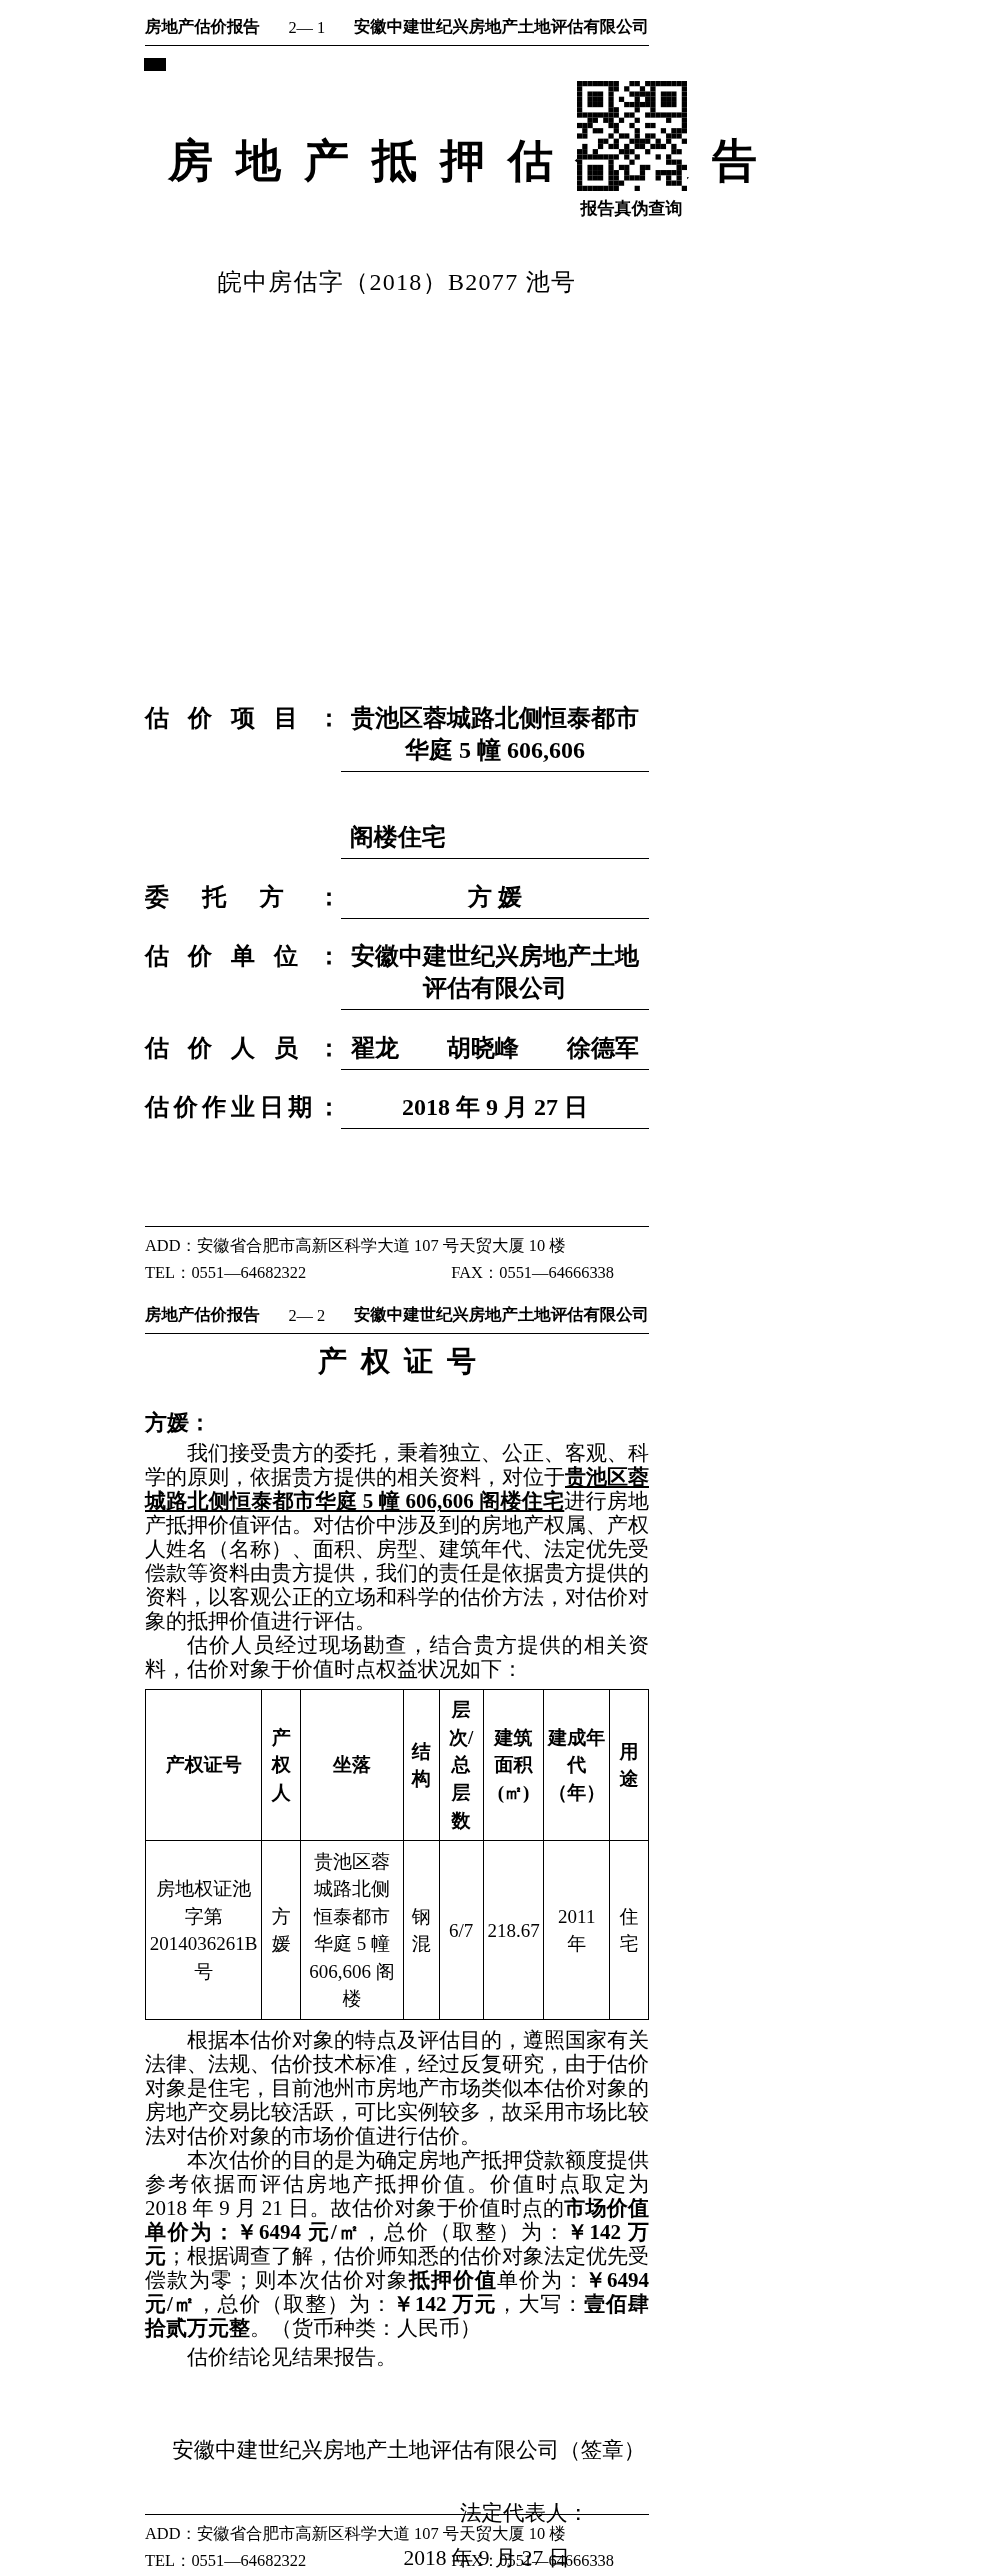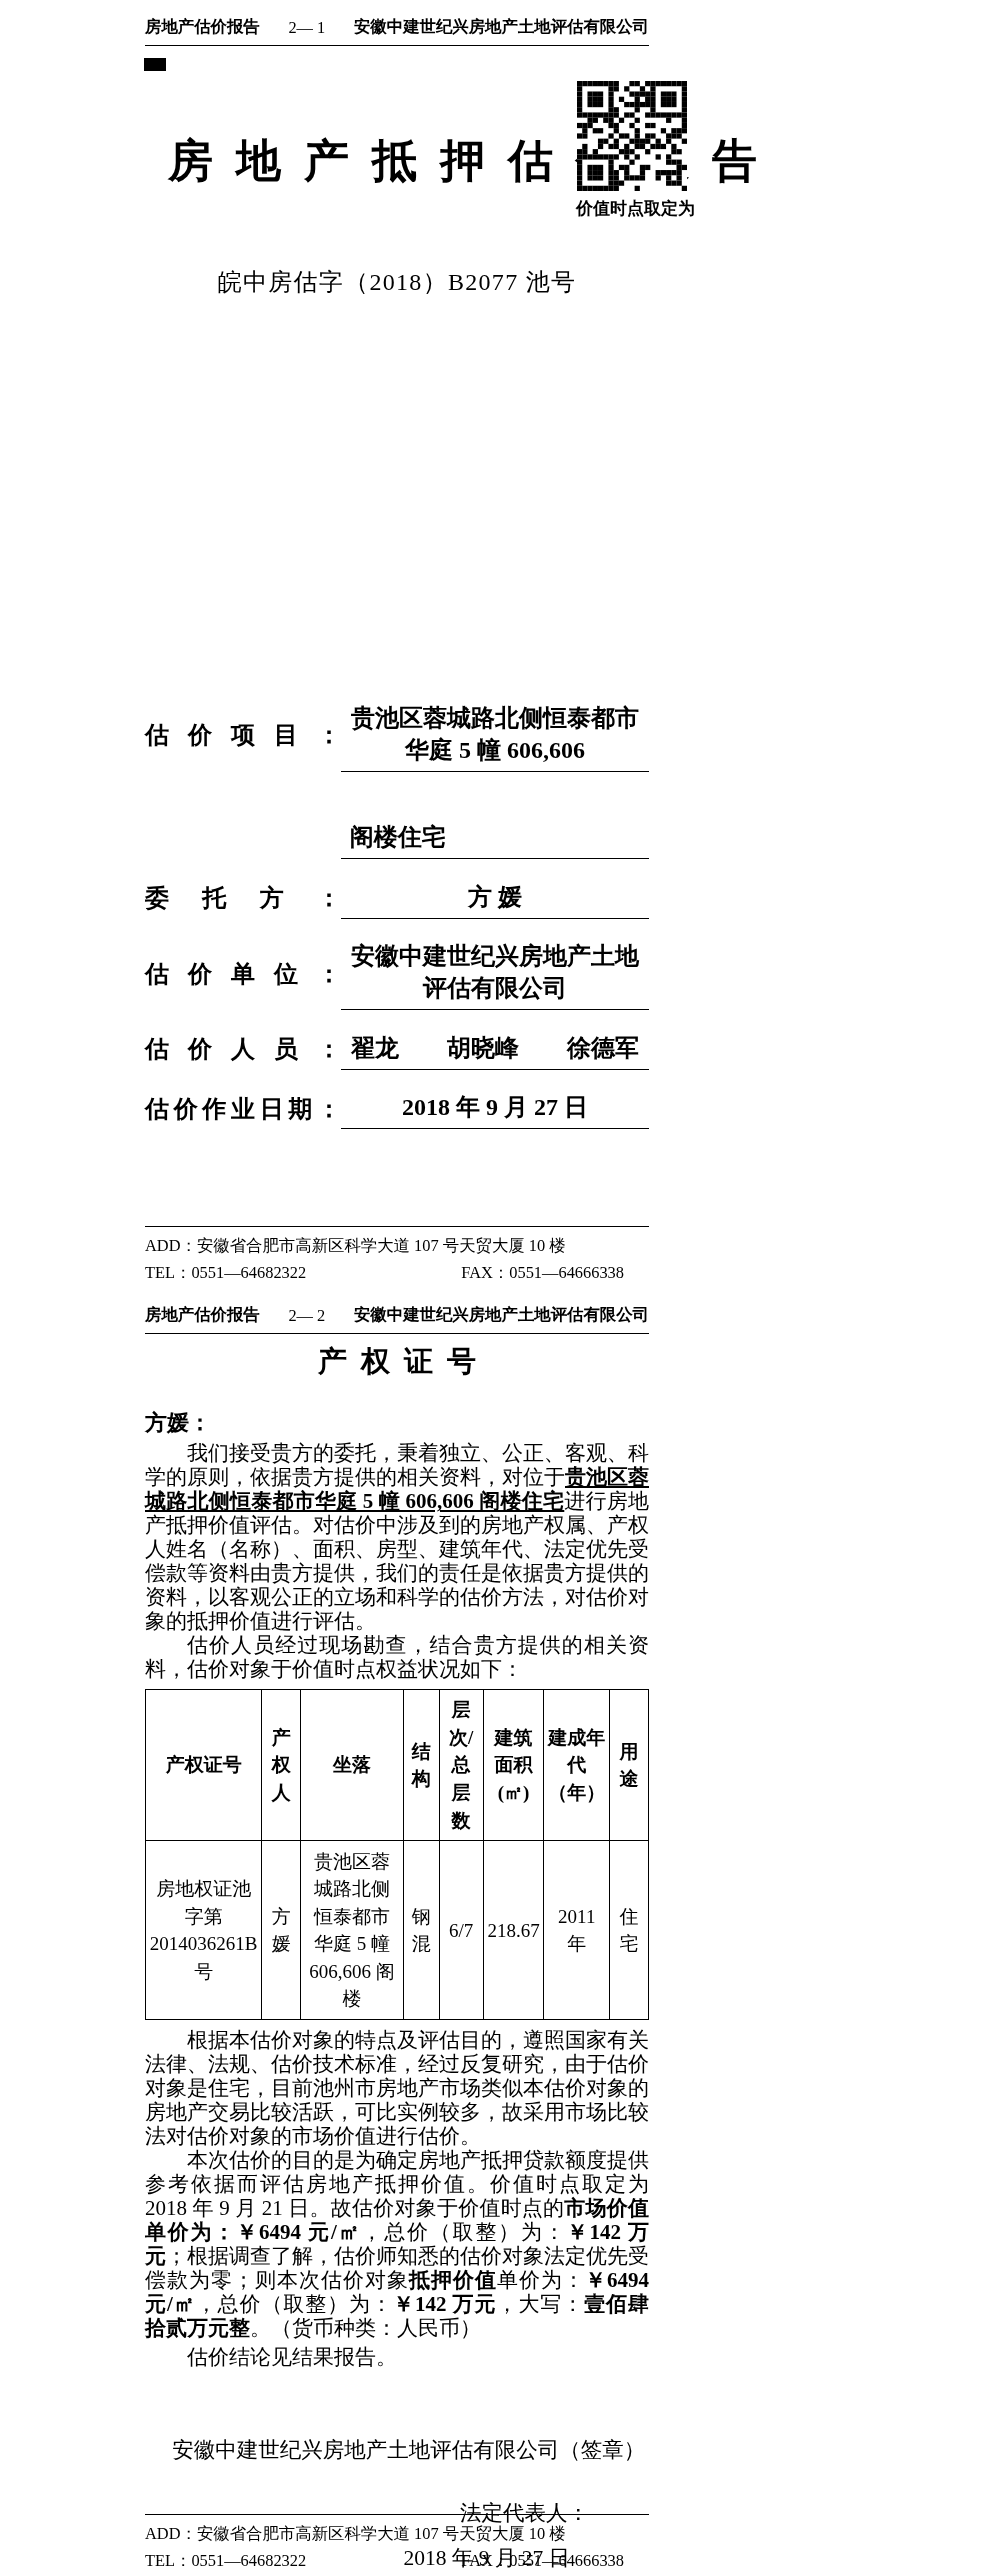--- a/index.html
+++ b/index.html
@@ -61,21 +61,21 @@
   .doc-number {
     margin-top: 75px;
     text-align: center;
     font-size: 24px;
     letter-spacing: 1.3px;
   }
   
   .fields { margin-top: 404px; }
   .field-row {
     display: flex;
-    align-items: center;
+    align-items: flex-start;
     margin-bottom: 21.5px;
   }
   .field-label {
     display: inline-block;
     width: 196px;
     font-size: 24px;
     font-weight: bold;
     text-align: justify;
     text-align-last: justify;
     flex: 0 0 196px;
@@ -94,21 +94,21 @@
   .field-value.left { text-align: left; padding-left: 8.8px; margin-top: 28px; }
   
   .page-footer {
     position: absolute;
     left: 145px; right: 145px; bottom: 4px;
     border-top: 1.9px solid #000;
     padding-top: 7.6px;
     font-size: 16.4px;
   }
   .footer-line2 { display: flex; margin-top: 5px; }
-  .footer-fax { margin-left: auto; margin-right: 25px; }
+  .footer-fax { margin-left: auto; margin-right: 35px; }
   
   .letter-title {
     margin: 8.8px 0 0 0;
     text-align: center;
     font-size: 29px;
     font-weight: bold;
     letter-spacing: 14px;
     text-indent: 14px;
   }
   .salutation {
@@ -400,21 +400,21 @@
           <rect x="8.29" y="165.71" width="8.29" height="8.29"></rect>
           <rect x="16.57" y="165.71" width="8.29" height="8.29"></rect>
           <rect x="24.86" y="165.71" width="8.29" height="8.29"></rect>
           <rect x="33.14" y="165.71" width="8.29" height="8.29"></rect>
           <rect x="41.43" y="165.71" width="8.29" height="8.29"></rect>
           <rect x="49.71" y="165.71" width="8.29" height="8.29"></rect>
           <rect x="58.00" y="165.71" width="8.29" height="8.29"></rect>
           <rect x="91.14" y="165.71" width="8.29" height="8.29"></rect>
           <rect x="165.71" y="165.71" width="8.29" height="8.29"></rect>
         </svg></div>
-    <div class="qr-label">价值时点取定为</div>
+    <div class="qr-label">报告真伪查询</div>
   </div>
 
   <h1 class="report-title">房地产抵押估价报告</h1>
 
   <div class="doc-number">皖中房估字（2018）B2077 池号</div>
 
   <div class="fields">
 
     <div class="field-row">
       <span class="field-label">估价项目：</span>

